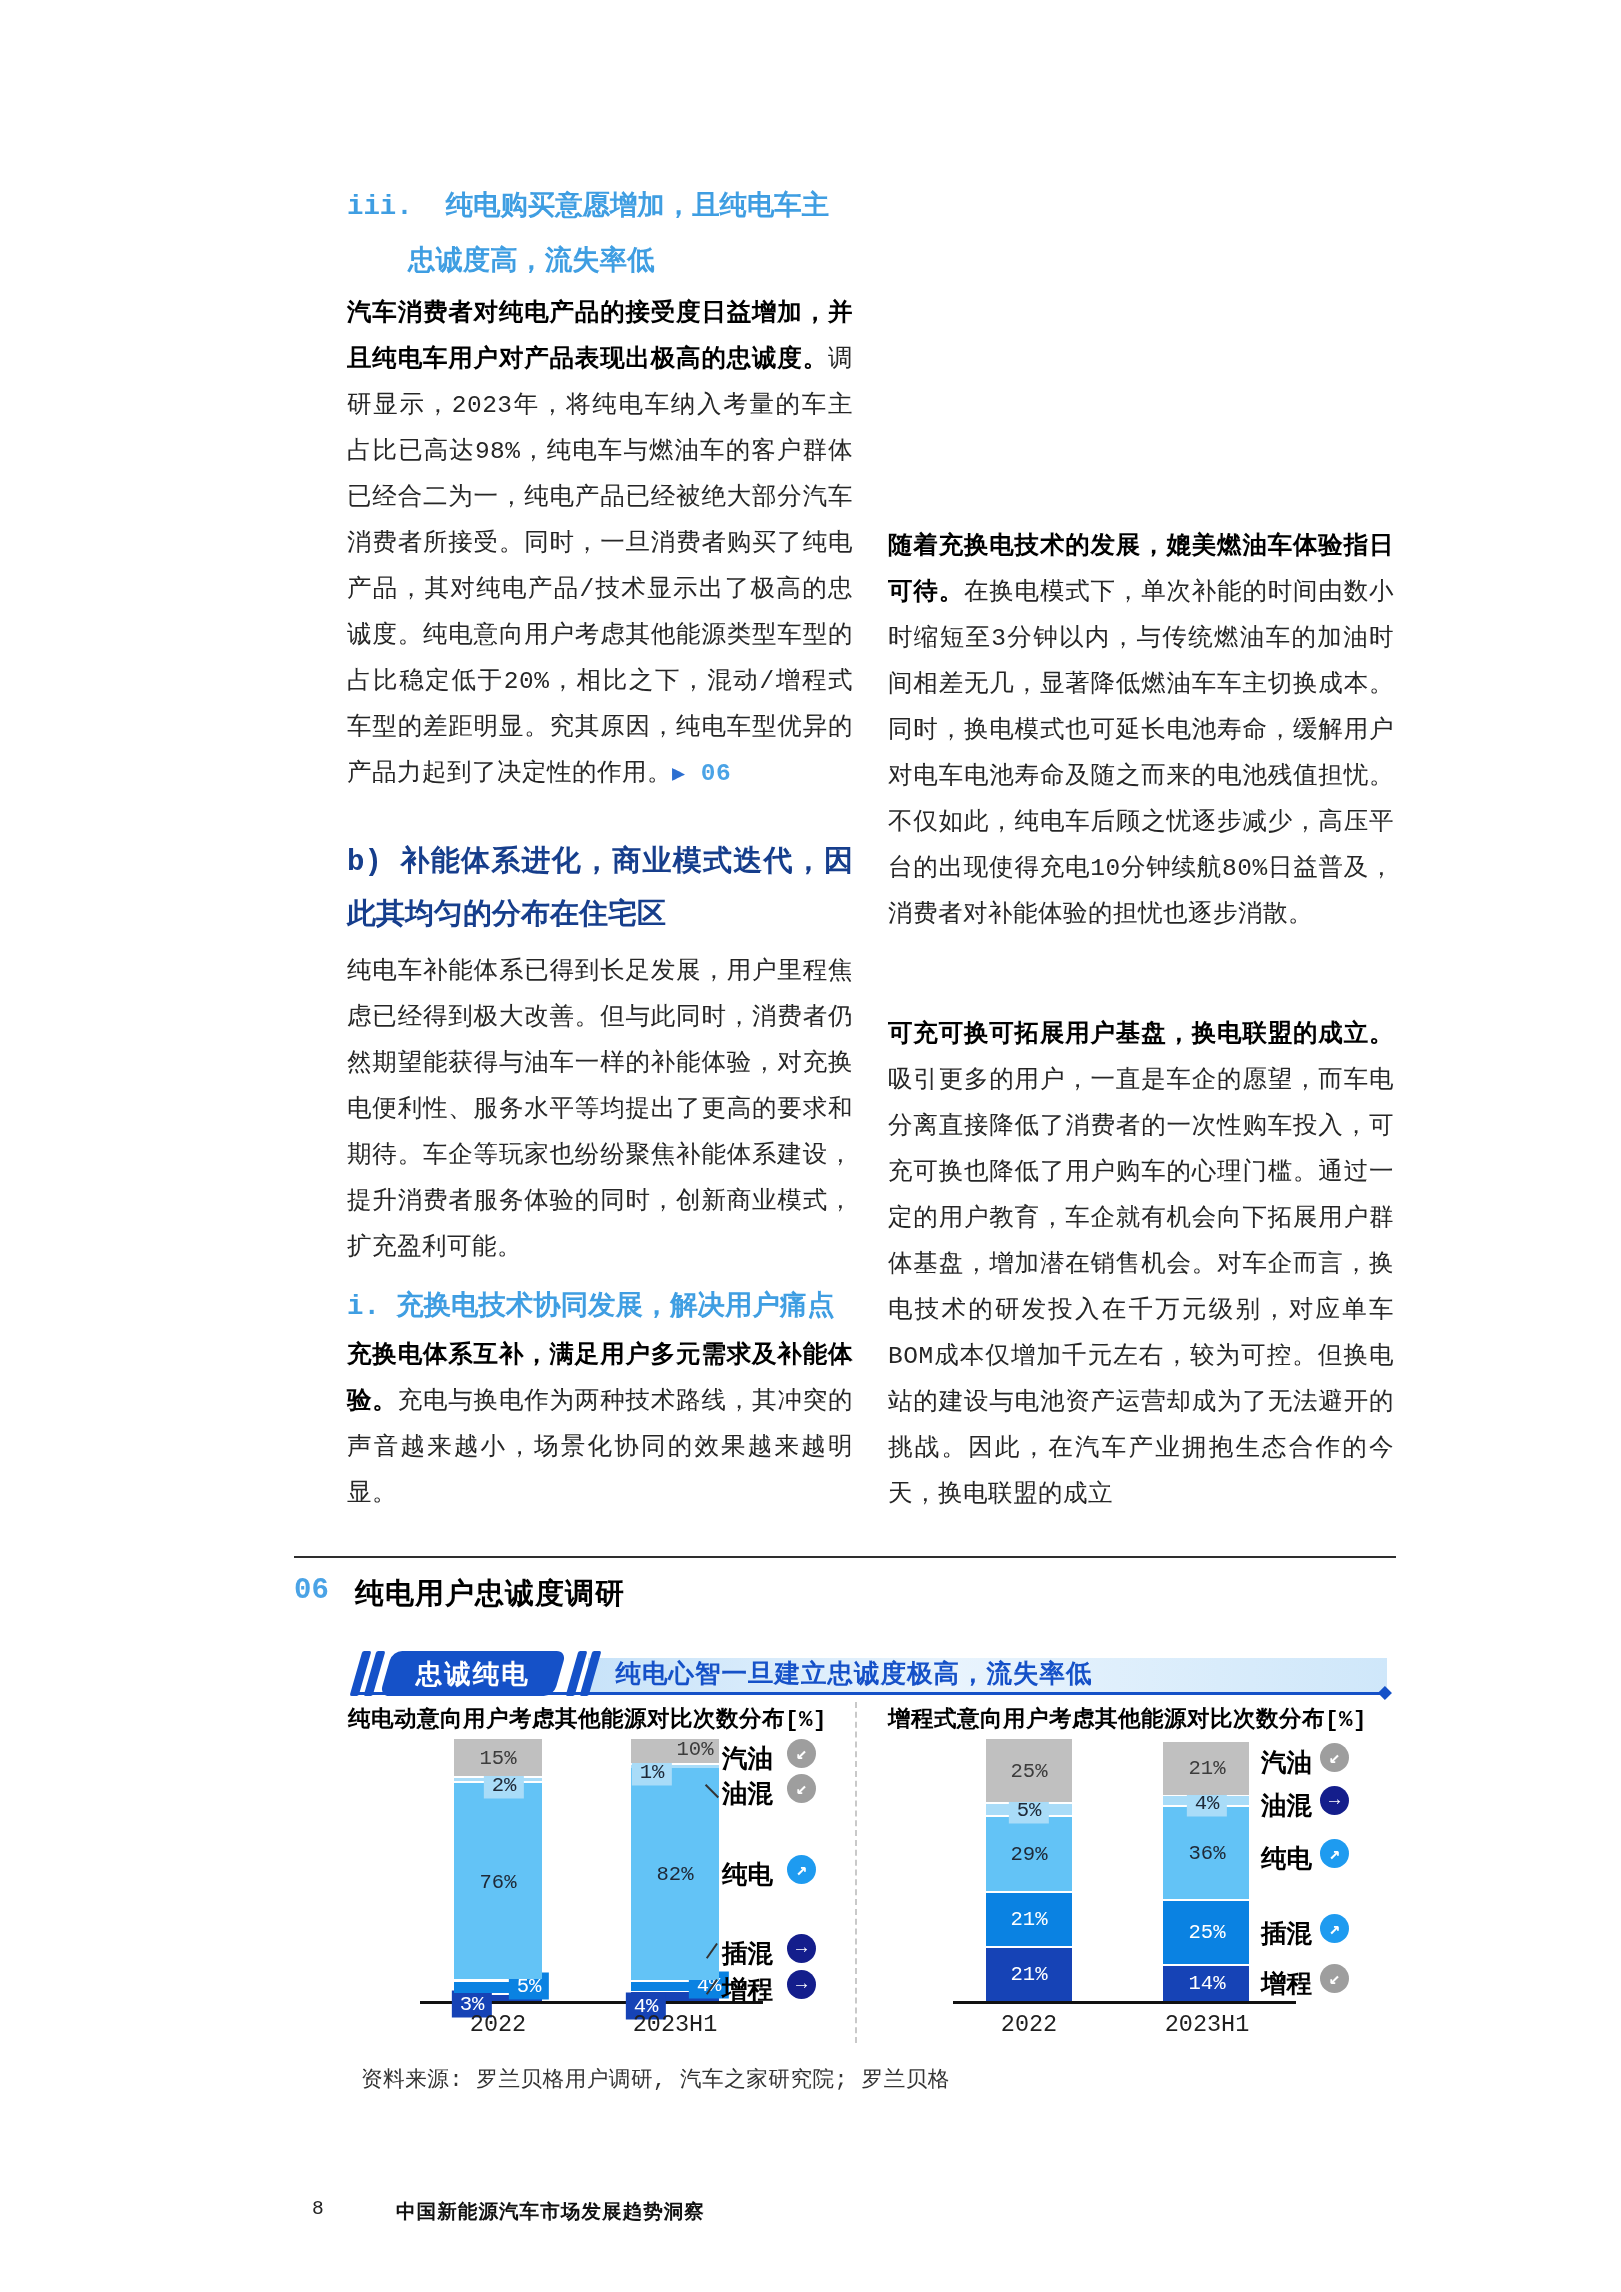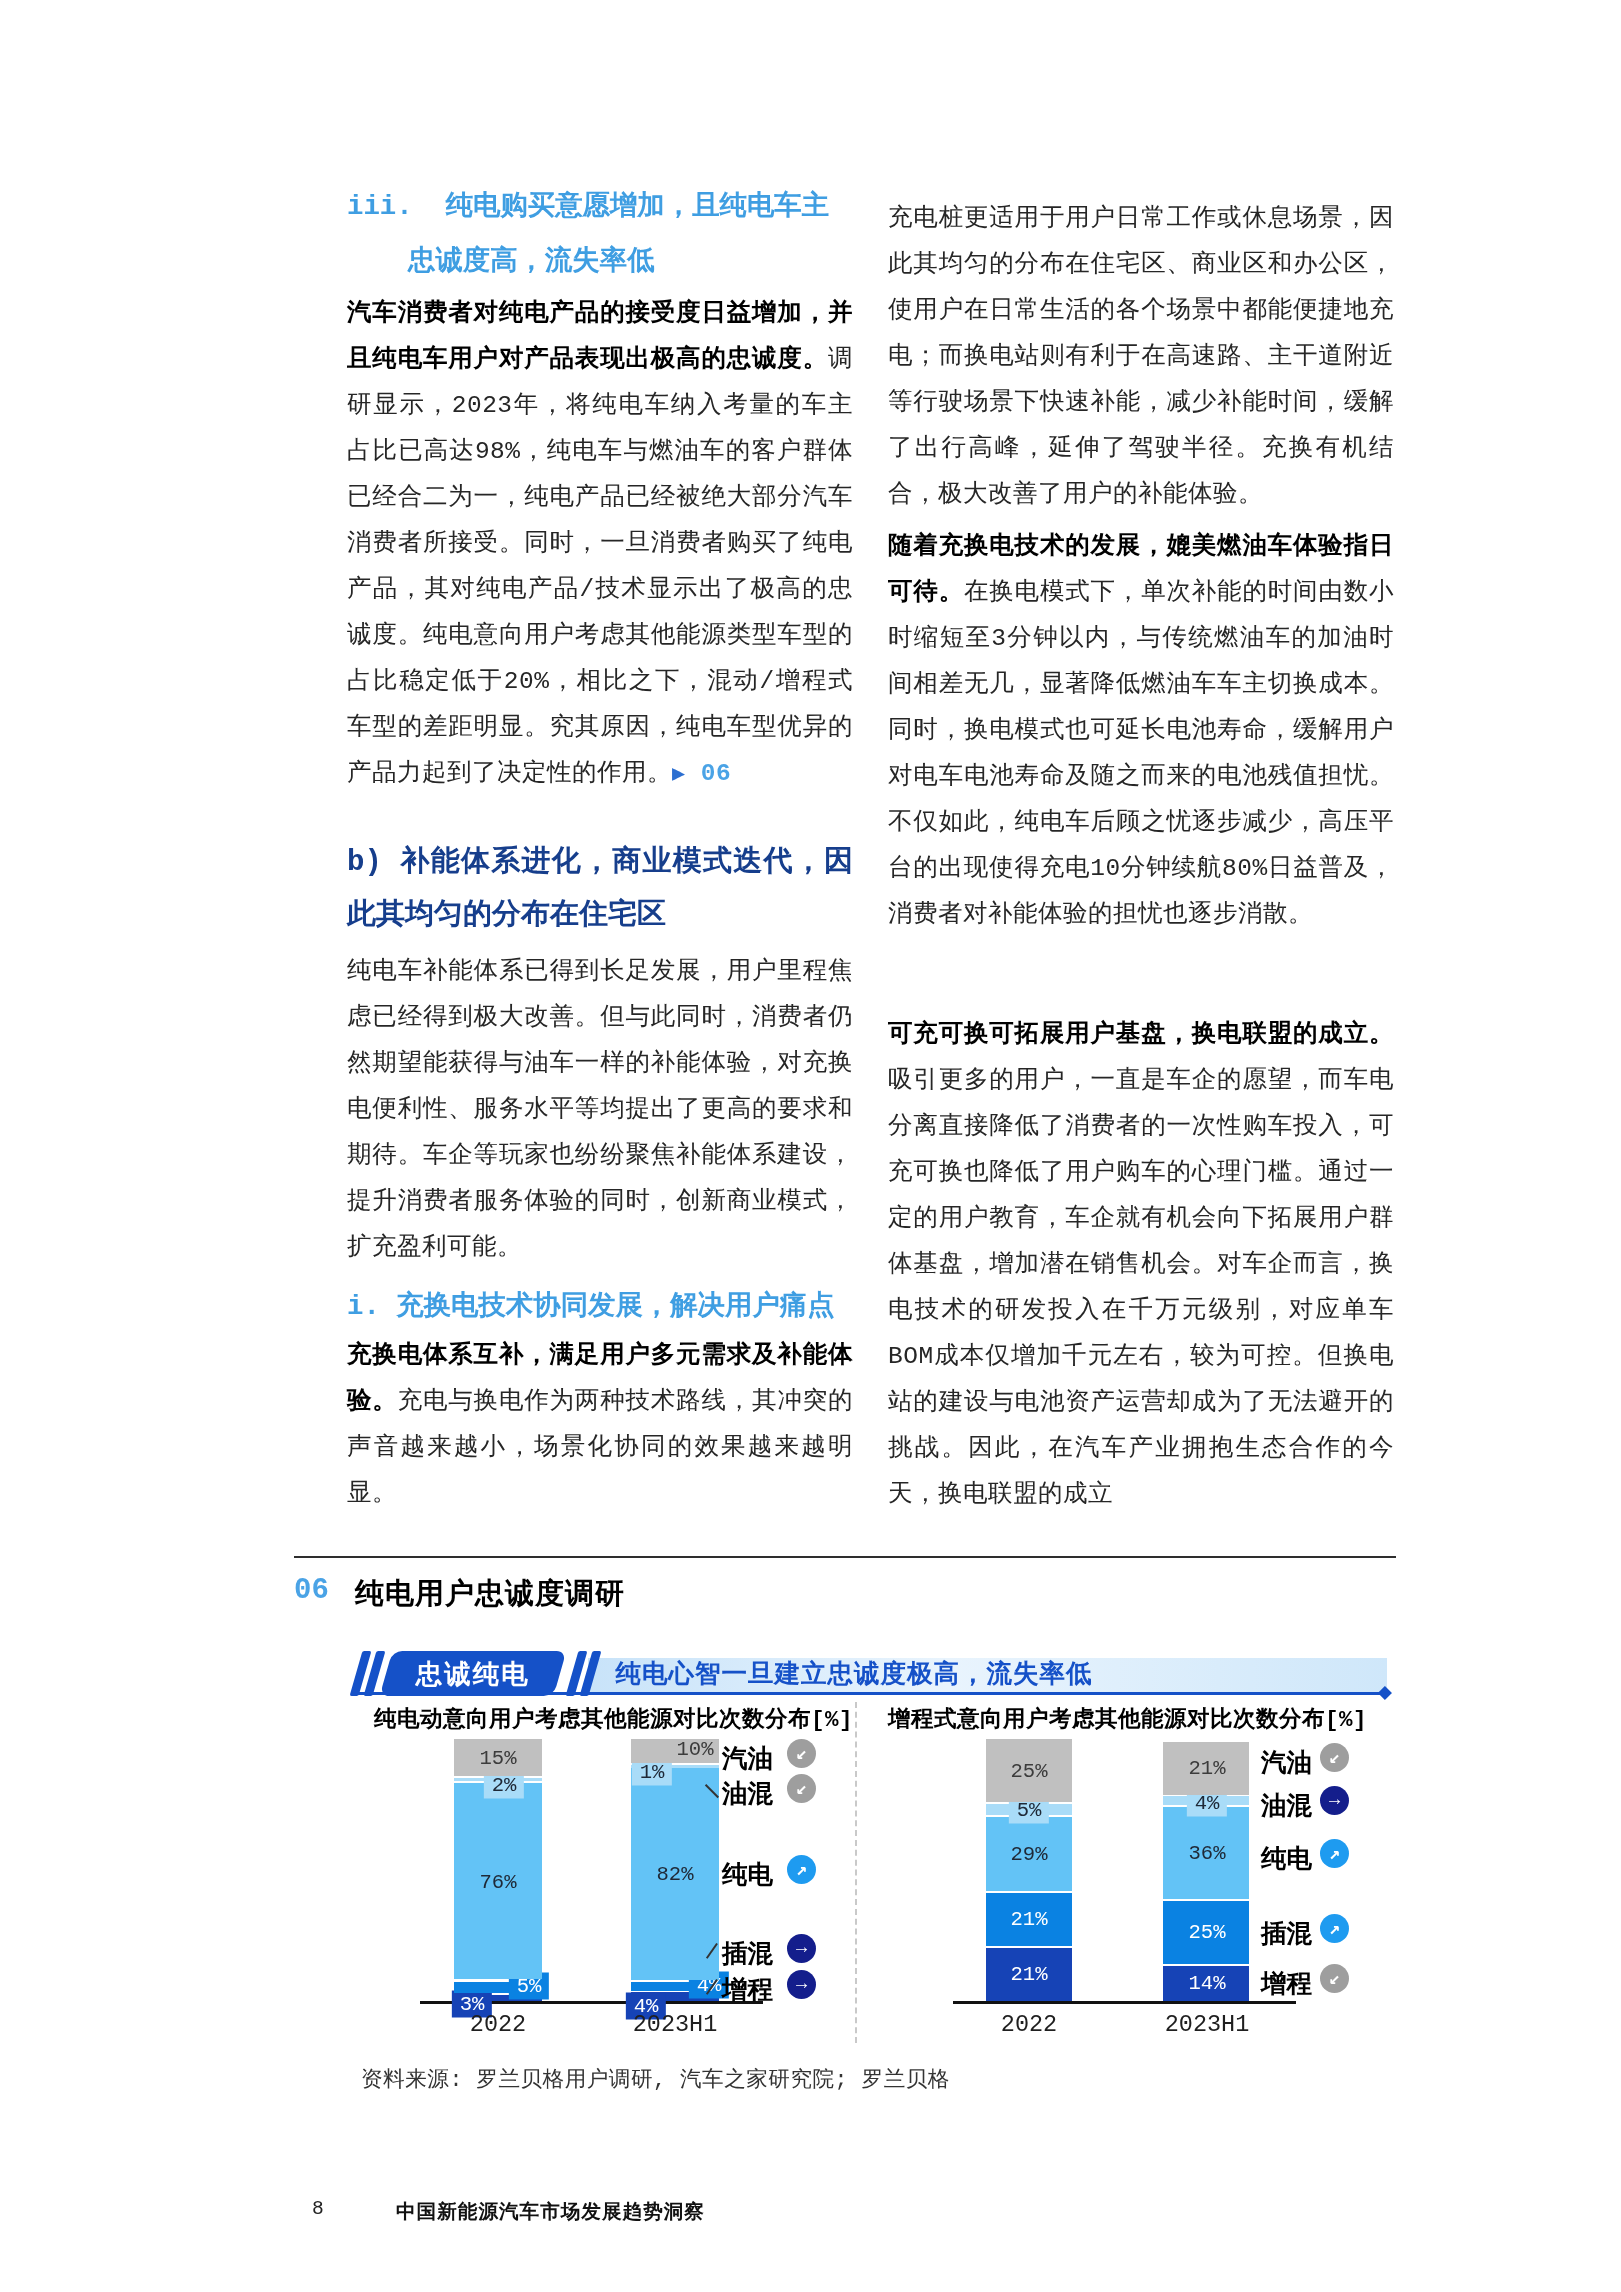--- a/index.html
+++ b/index.html
@@ -64,23 +64,20 @@
   </div>
 
   <div class="abs col" style="left:347px;top:1279px;">
     <h3 class="h-light">i. 充换电技术协同发展，解决用户痛点</h3>
   </div>
 
   <div class="abs col" style="left:347px;top:1333px;">
     <p class="body-p"><b>充换电体系互补，满足用户多元需求及补能体验。</b><span>充电与换电作为两种技术路线，其冲突的声音越来越小，场景化协同的效果越来越明显。</span></p>
   </div>
 
-  <div class="abs col" style="left:888px;top:196px;">
-    <p class="body-p">充电桩更适用于用户日常工作或休息场景，因此其均匀的分布在住宅区、商业区和办公区，使用户在日常生活的各个场景中都能便捷地充电；而换电站则有利于在高速路、主干道附近等行驶场景下快速补能，减少补能时间，缓解了出行高峰，延伸了驾驶半径。充换有机结合，极大改善了用户的补能体验。</p>
-  </div>
 
   <div class="abs col" style="left:888px;top:524px;">
     <p class="body-p"><b>随着充换电技术的发展，媲美燃油车体验指日可待。</b><span>在换电模式下，单次补能的时间由数小时缩短至3分钟以内，与传统燃油车的加油时间相差无几，显著降低燃油车车主切换成本。同时，换电模式也可延长电池寿命，缓解用户对电车电池寿命及随之而来的电池残值担忧。不仅如此，纯电车后顾之忧逐步减少，高压平台的出现使得充电10分钟续航80%日益普及，消费者对补能体验的担忧也逐步消散。</span></p>
   </div>
 
 
   <div class="abs col" style="left:888px;top:1012px;">
     <p class="body-p"><b>可充可换可拓展用户基盘，换电联盟的成立。</b><span>吸引更多的用户，一直是车企的愿望，而车电分离直接降低了消费者的一次性购车投入，可充可换也降低了用户购车的心理门槛。通过一定的用户教育，车企就有机会向下拓展用户群体基盘，增加潜在销售机会。对车企而言，换电技术的研发投入在千万元级别，对应单车BOM成本仅增加千元左右，较为可控。但换电站的建设与电池资产运营却成为了无法避开的挑战。因此，在汽车产业拥抱生态合作的今天，换电联盟的成立</span></p>
   </div>
 
@@ -97,21 +94,21 @@
   <div class="abs badge" style="left:386px;top:1651px;width:174px;height:45px;">
     <span class="badge-label">忠诚纯电</span>
   </div>
   <div class="abs slash" style="left:572px;top:1651px;height:45px;"></div>
   <div class="abs slash" style="left:586px;top:1651px;height:45px;"></div>
   <div class="abs band-line" style="left:358px;top:1692px;width:1027px;"></div>
   <div class="abs diamond" style="left:1380px;top:1688px;"></div>
 
   <div class="abs divider" style="left:855px;top:1702px;height:341px;"></div>
   <div id="charts">
-      <div class="abs chart-title" style="left: 374px; top: 1703px;">纯电动意向用户考虑其他能源对比次数分布[%]</div>
+      <div class="abs chart-title" style="left: 348px; top: 1703px;">纯电动意向用户考虑其他能源对比次数分布[%]</div>
       <div class="abs axis" style="left: 420px; top: 2001px; width: 343px;"></div>
       <div class="seg" style="left: 454px; top: 1995px; width: 88px; height: 5.9px; background: rgb(22, 67, 182);"></div>
       <div class="chip" style="left: 472px; top: 2004px; background: rgb(22, 67, 182); color: rgb(255, 255, 255);">3%</div>
       <div class="seg" style="left: 454px; top: 1982px; width: 88px; height: 11px; background: rgb(10, 130, 226);"></div>
       <div class="chip" style="left: 529px; top: 1986px; background: rgb(10, 130, 226); color: rgb(255, 255, 255);">5%</div>
       <div class="seg" style="left: 454px; top: 1783px; width: 88px; height: 196px; background: rgb(99, 195, 246);"></div>
       <div class="seg-label" style="left: 498px; top: 1882px; color: rgb(31, 41, 55);">76%</div>
       <div class="seg" style="left: 454px; top: 1778px; width: 88px; height: 3.3px; background: rgb(169, 220, 248);"></div>
       <div class="chip" style="left: 504px; top: 1785px; background: rgb(169, 220, 248); color: rgb(31, 41, 55);">2%</div>
       <div class="seg" style="left: 454px; top: 1739px; width: 88px; height: 37px; background: rgb(192, 192, 192);"></div>

